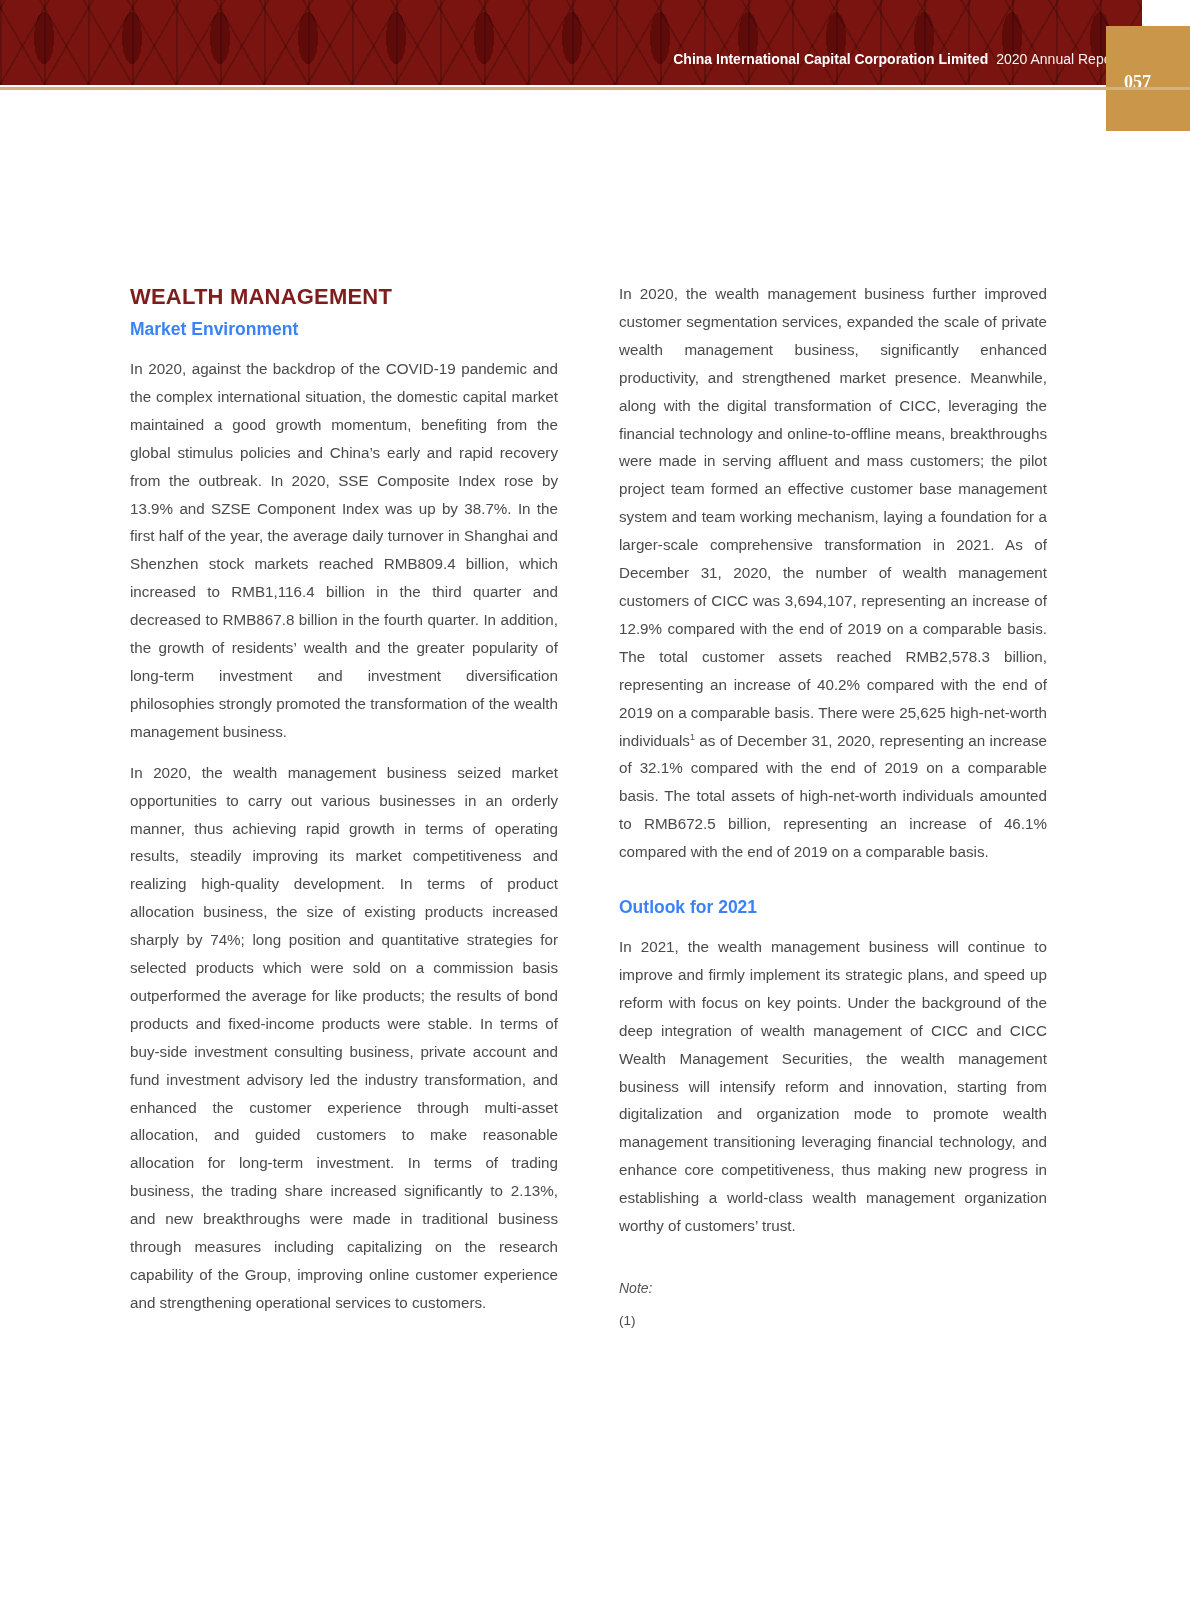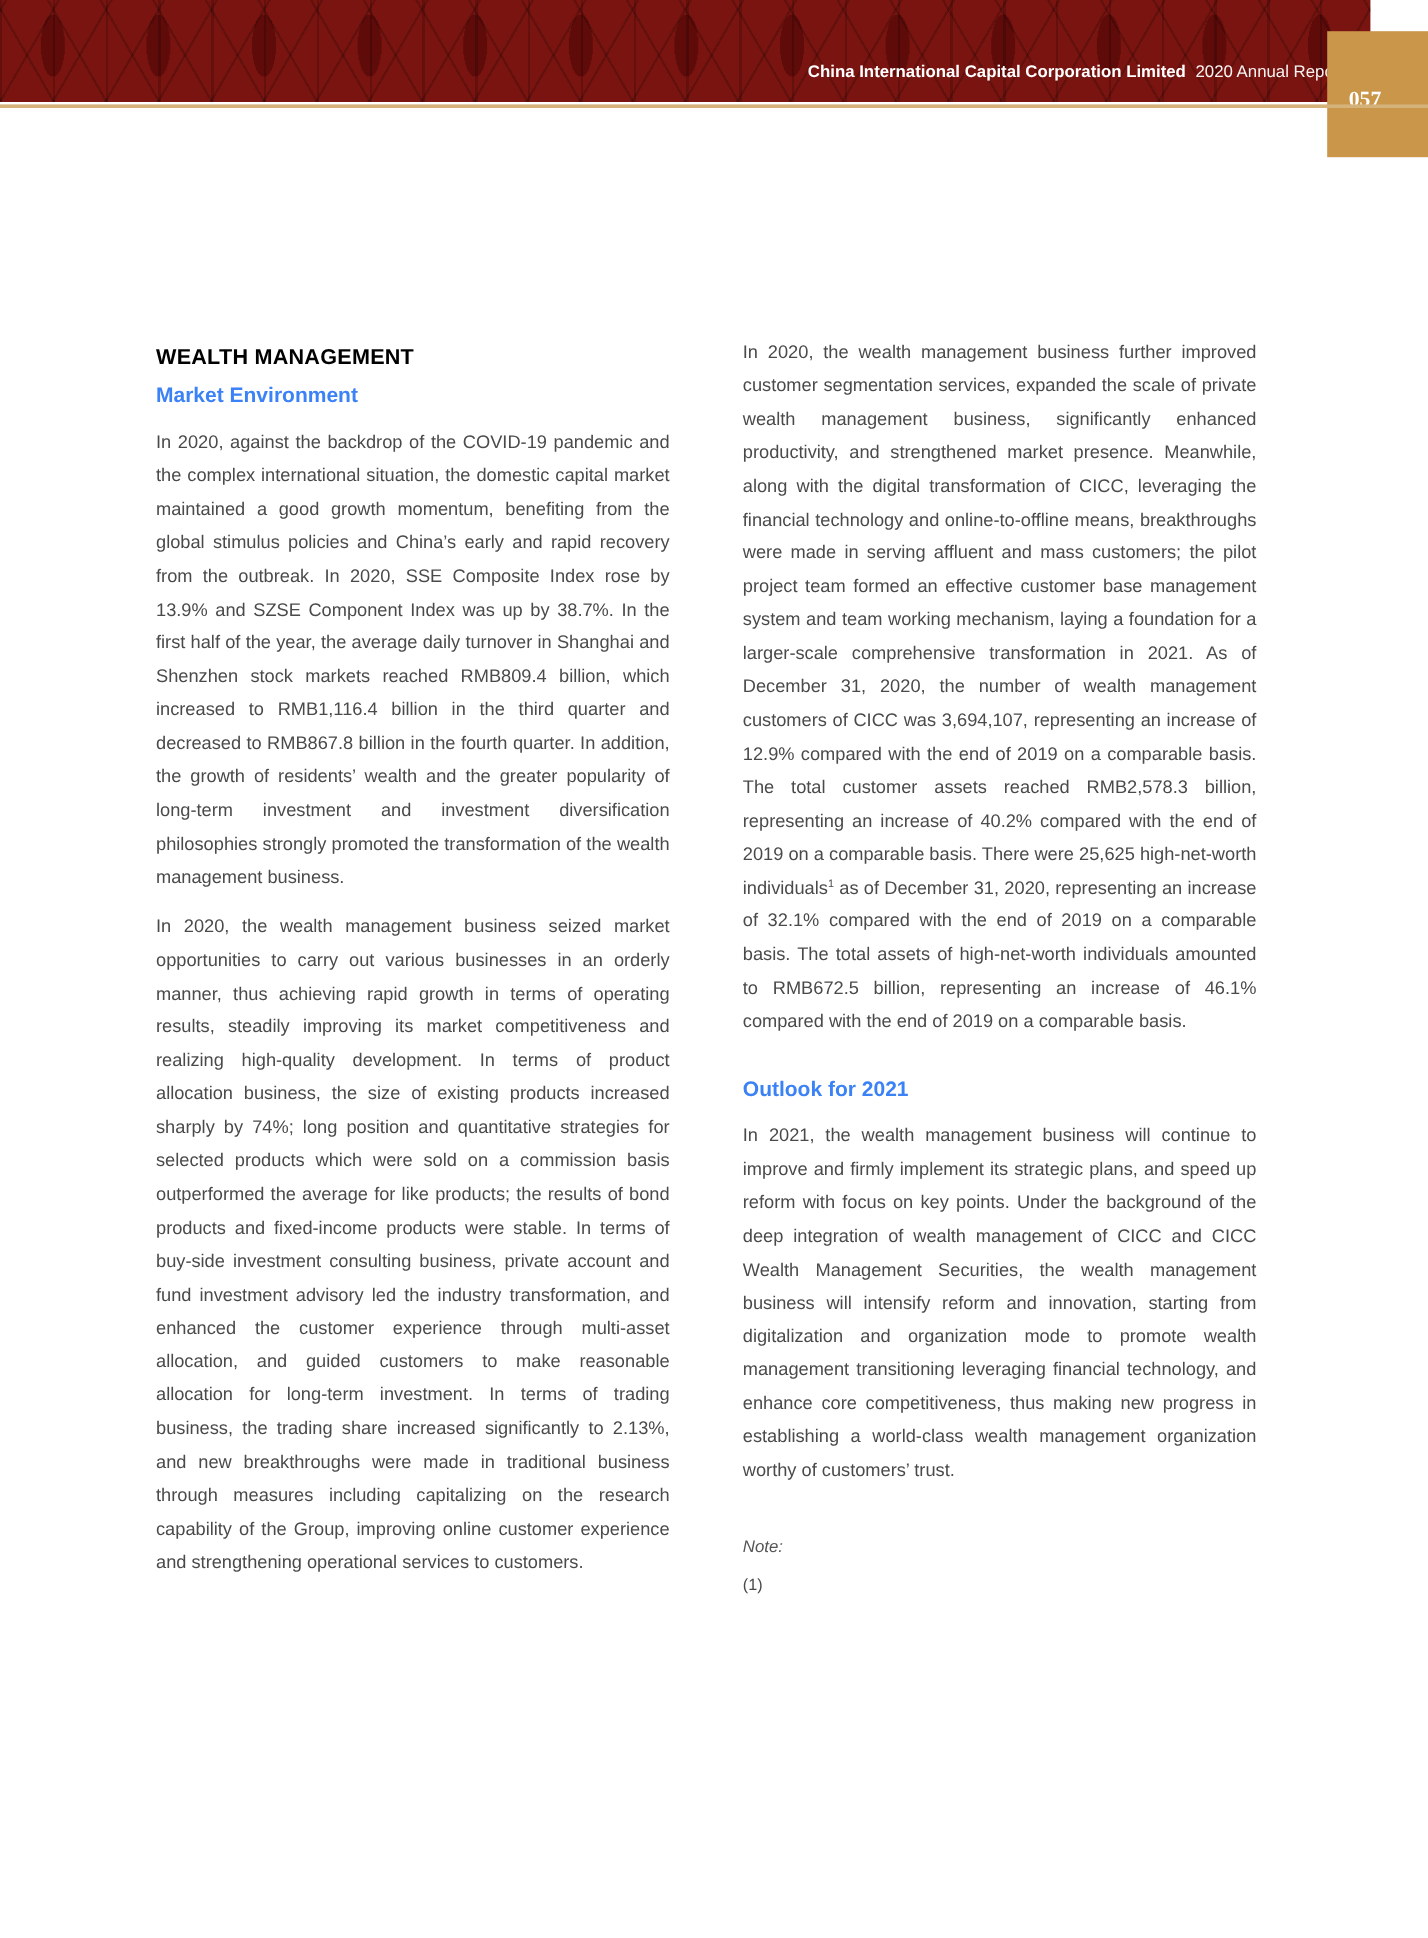--- a/index.html
+++ b/index.html
@@ -35,21 +35,21 @@
   }
   .gold-rule {
     position: absolute; left: 0; top: 87px; width: 1190px; height: 3px; background: #d4b27a;
   }
 
   .column { position: absolute; top: 282px; width: 428px; }
   .col-left { left: 130px; }
   .col-right { left: 619px; }
 
   .section-title {
-    margin: 0; color: #000000; font-size: 18px; font-weight: bold; letter-spacing: 0.2px;
+    margin: 0; color: #7f1d1d; font-size: 22px; font-weight: bold; letter-spacing: 0.2px;
     line-height: 30px;
   }
   .subheading {
     margin: 0; color: #3b82f6; font-size: 17.5px; font-weight: bold; line-height: 26px;
   }
   p.body {
     margin: 0; font-size: 15.2px; line-height: 27.9px; text-align: justify;
     color: #4a4a4a; font-weight: normal;
   }
   sup { font-size: 9px; line-height: 0; vertical-align: super; }

